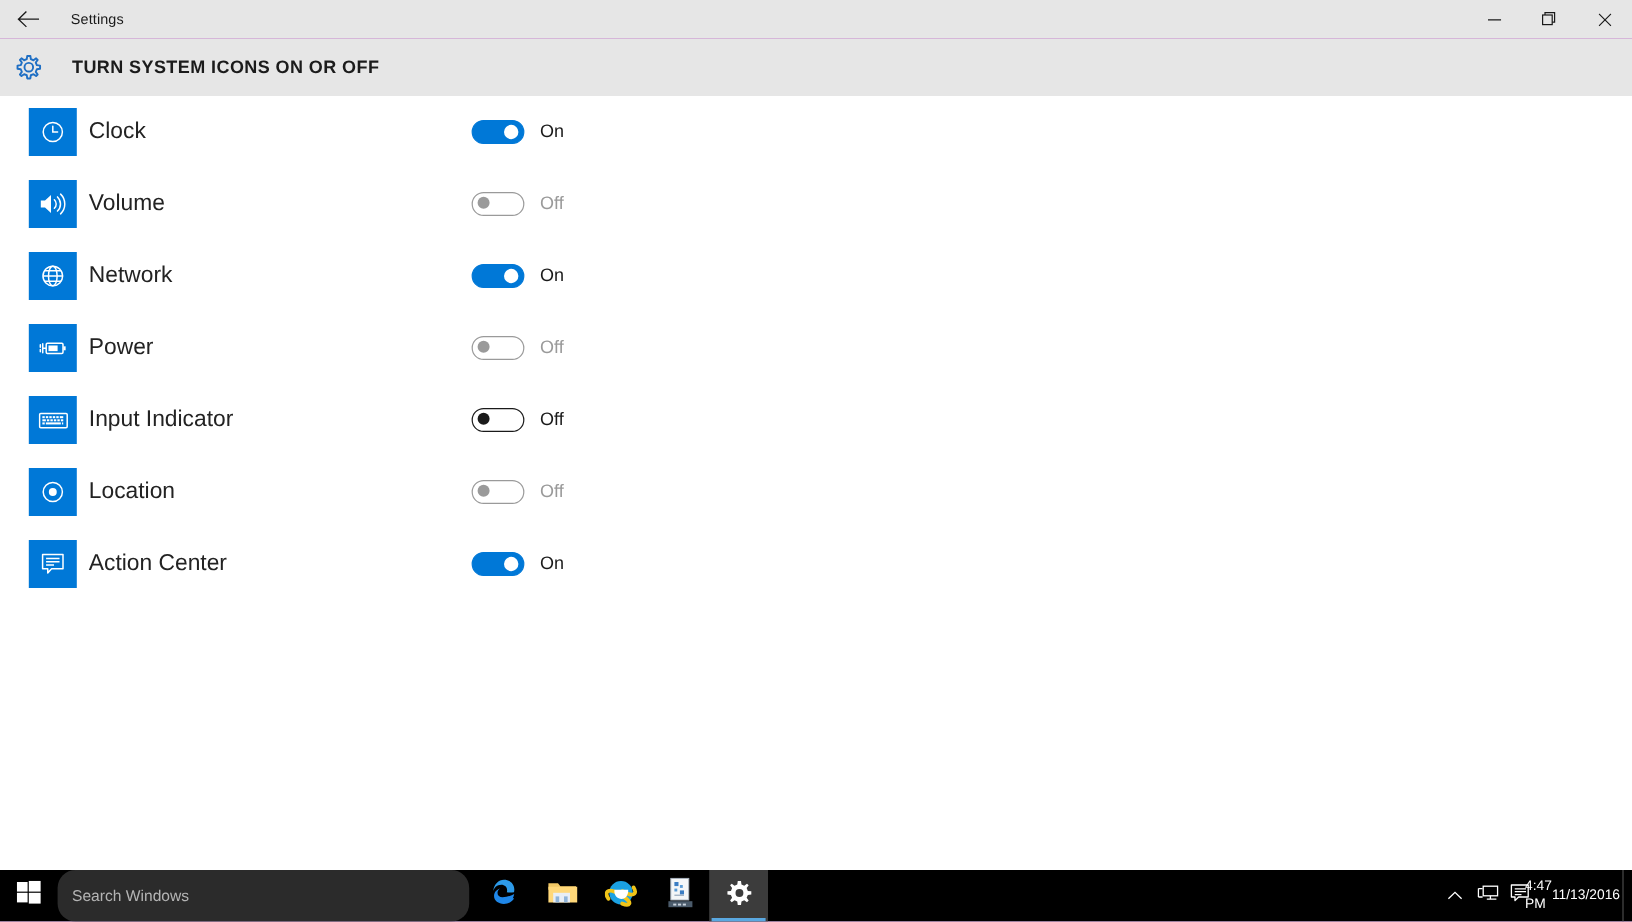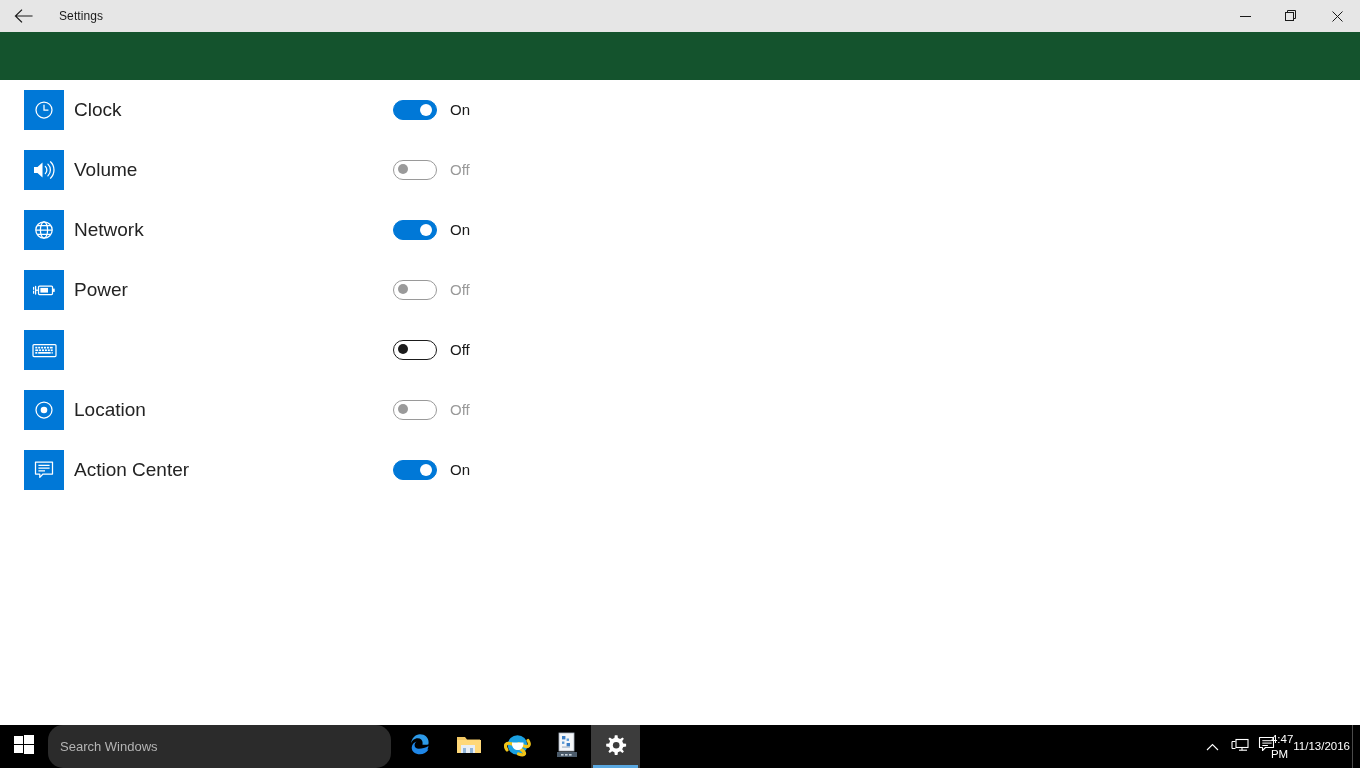--- a/index.html
+++ b/index.html
@@ -3,21 +3,21 @@
 <meta charset="utf-8">
 <style>
   * { margin:0; padding:0; box-sizing:border-box; }
   html, body {
     width:1360px; height:768px;
     overflow:hidden;
     background:#ffffff;
     font-family:"Liberation Sans", sans-serif;
     -webkit-font-smoothing:antialiased;
   }
-  .app { position:relative; width:1360px; height:768px; background:#14532d; }
+  .app { position:relative; width:1360px; height:768px; background:#a21caf; }
 
   
   .titlebar {
     position:absolute; left:0; top:0; width:1360px; height:32px;
     background:#e6e6e6;
     display:flex; align-items:center;
   }
   .back-btn {
     width:46px; height:32px;
     display:flex; align-items:center; justify-content:center;
@@ -193,20 +193,37 @@
       <div class="win-btn close">
         <span>
           <svg width="11" height="11" viewBox="0 0 11 11">
             <path d="M0.5 0.5 L10.5 10.5 M10.5 0.5 L0.5 10.5" stroke="#1a1a1a" stroke-width="1"></path>
           </svg>
         </span>
       </div>
     </div>
   </div>
 
+  <div class="page-header">
+    <span class="header-gear">
+      <svg width="24" height="24" viewBox="0 0 24 24">
+        <g fill="none" stroke="#1f6fc4" stroke-width="1.6">
+          <circle cx="12" cy="12" r="3.6"></circle>
+          <path d="M12 2.6 L13.3 2.6 L13.7 5.3 L15.9 6.2 L18.1 4.6 L19.4 5.9
+                   L17.8 8.1 L18.7 10.3 L21.4 10.7 L21.4 13.3 L18.7 13.7
+                   L17.8 15.9 L19.4 18.1 L18.1 19.4 L15.9 17.8 L13.7 18.7
+                   L13.3 21.4 L10.7 21.4 L10.3 18.7 L8.1 17.8 L5.9 19.4
+                   L4.6 18.1 L6.2 15.9 L5.3 13.7 L2.6 13.3 L2.6 10.7
+                   L5.3 10.3 L6.2 8.1 L4.6 5.9 L5.9 4.6 L8.1 6.2 L10.3 5.3
+                   L10.7 2.6 Z" stroke-linejoin="round"></path>
+        </g>
+      </svg>
+    </span>
+    <span class="header-title">TURN SYSTEM ICONS ON OR OFF</span>
+  </div>
 
   <div class="content" id="rows-host">
       <div class="row" style="top: 0px;">
         <div class="tile">
           <svg width="22" height="22" viewBox="0 0 22 22">
             <circle cx="11" cy="11" r="8" fill="none" stroke="#ffffff" stroke-width="1.25"></circle>
             <path d="M11 6.2 V11 H15" fill="none" stroke="#ffffff" stroke-width="1.25" stroke-linecap="round"></path>
           </svg>
         </div>
         <span class="row-label">Clock</span>
@@ -277,20 +294,21 @@
               <rect x="10" y="7.4" width="2" height="1.7"></rect>
               <rect x="12.9" y="7.4" width="2" height="1.7"></rect>
               <rect x="15.8" y="7.4" width="2" height="1.7"></rect>
               <rect x="18.7" y="7.4" width="2" height="1.7"></rect>
               <rect x="3.3" y="10" width="2" height="1.7"></rect>
               <rect x="6.2" y="10" width="12.5" height="1.7"></rect>
               <rect x="19.6" y="10" width="1.1" height="1.7"></rect>
             </g>
           </svg>
         </div>
+        <span class="row-label">Input Indicator</span>
         <div class="toggle off focused">
           <div class="thumb"></div>
         </div>
         <span class="state-label dark">Off</span>
       </div>
       <div class="row" style="top: 300px;">
         <div class="tile">
           <svg width="22" height="22" viewBox="0 0 22 22">
             <circle cx="11" cy="11" r="8" fill="none" stroke="#ffffff" stroke-width="1.25"></circle>
             <circle cx="11" cy="11" r="3.3" fill="#ffffff"></circle>

